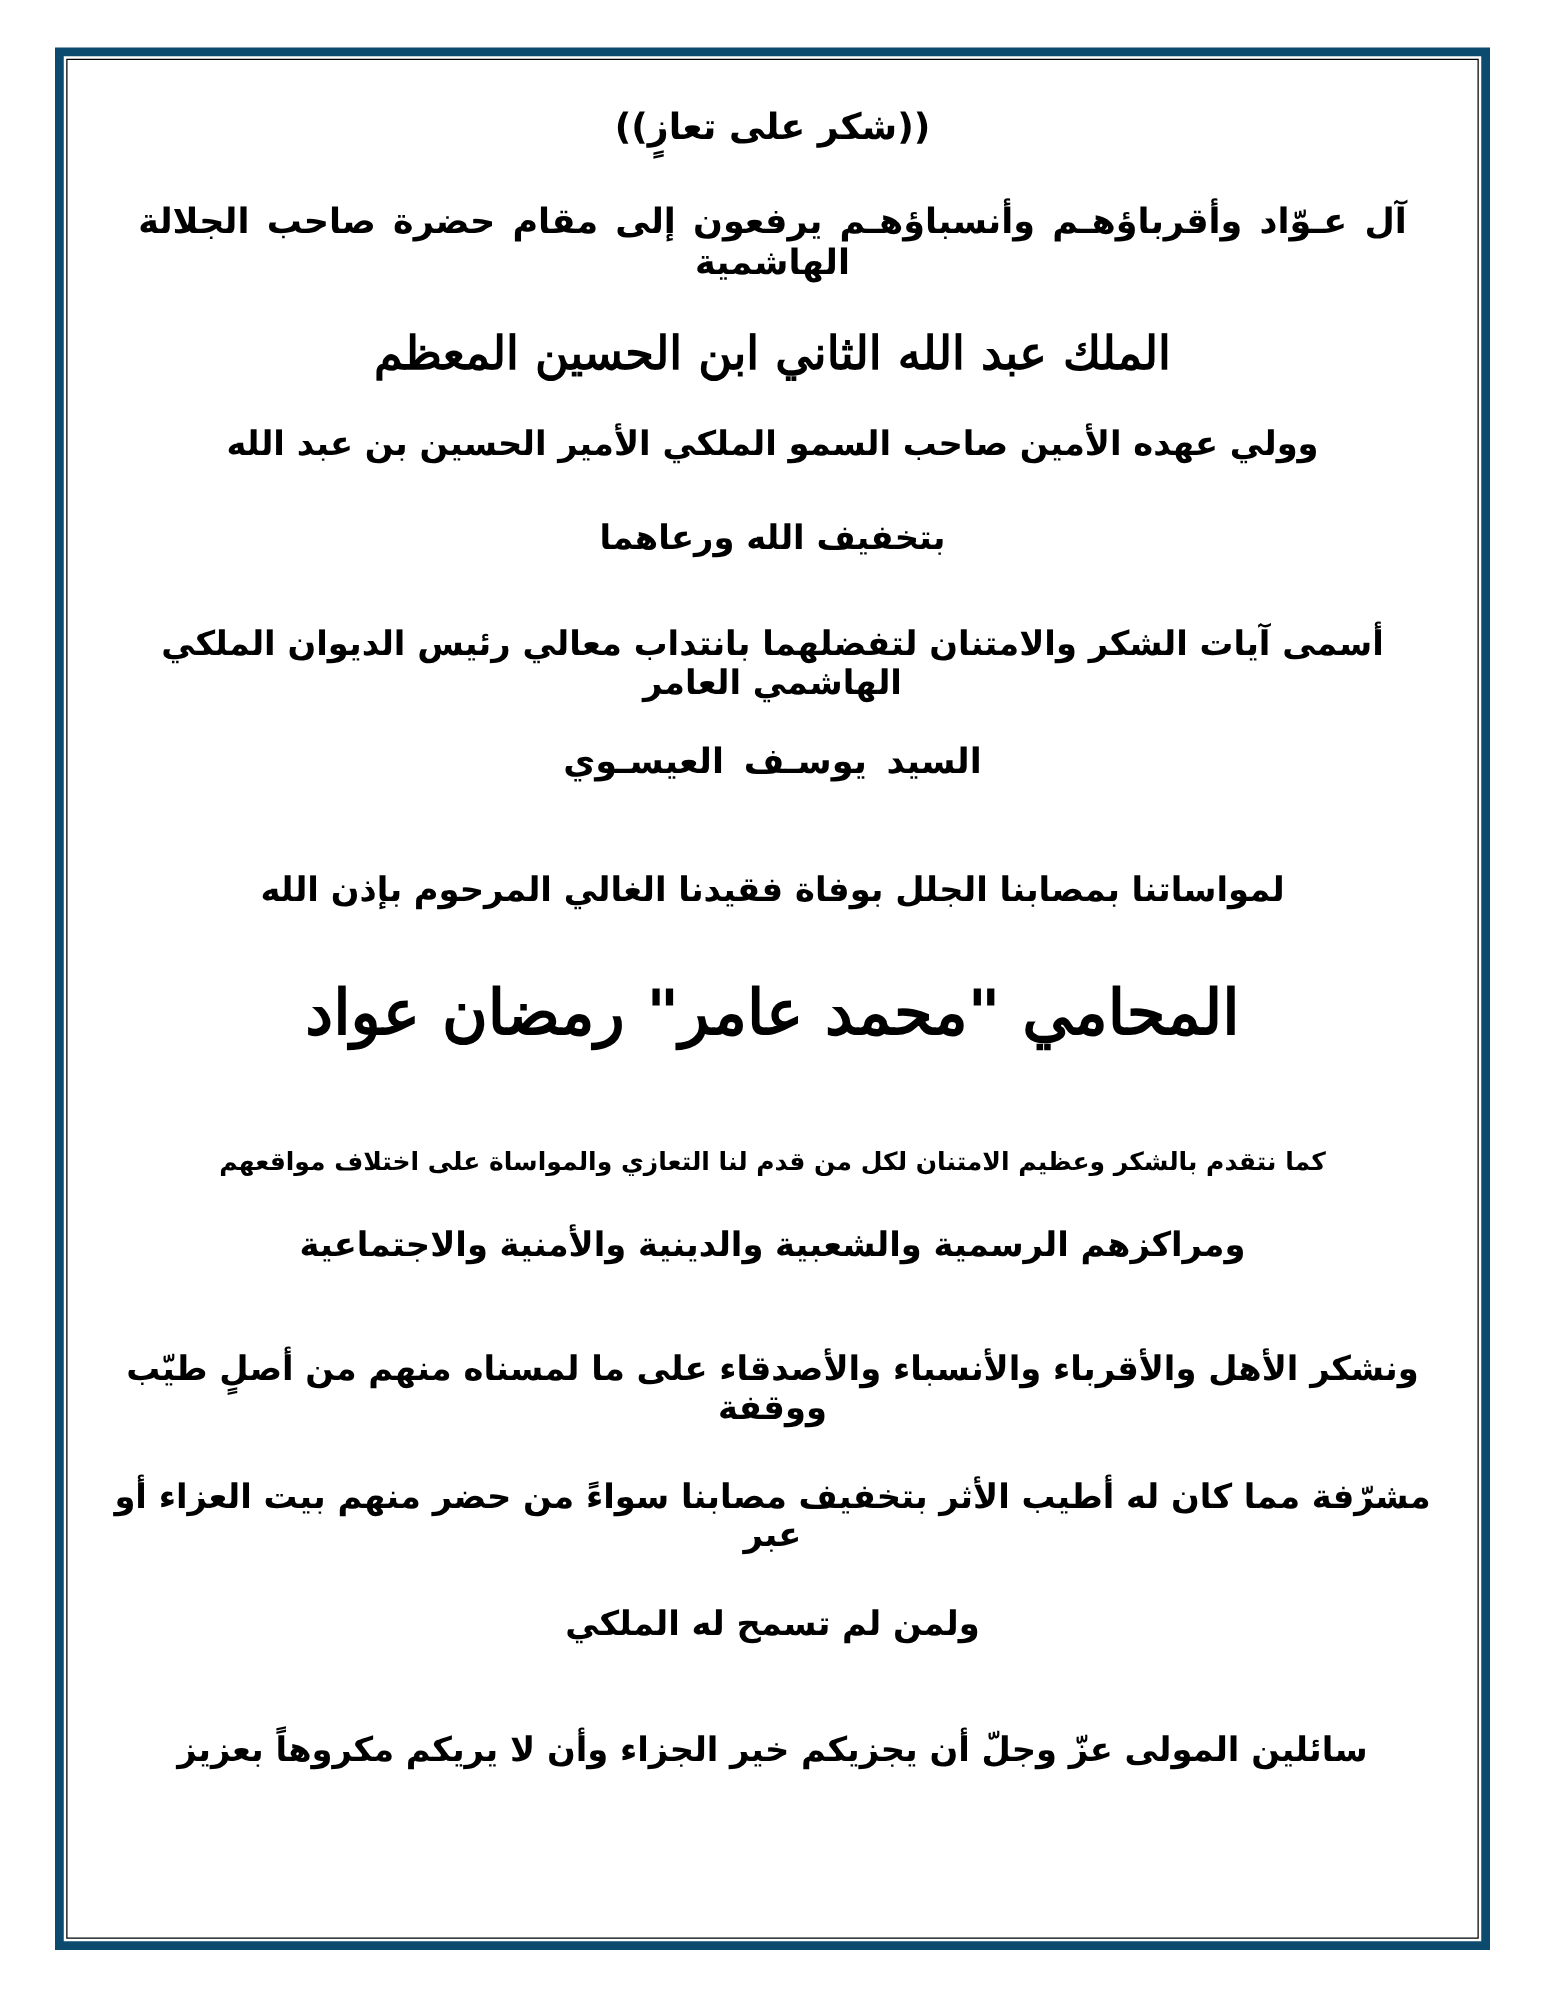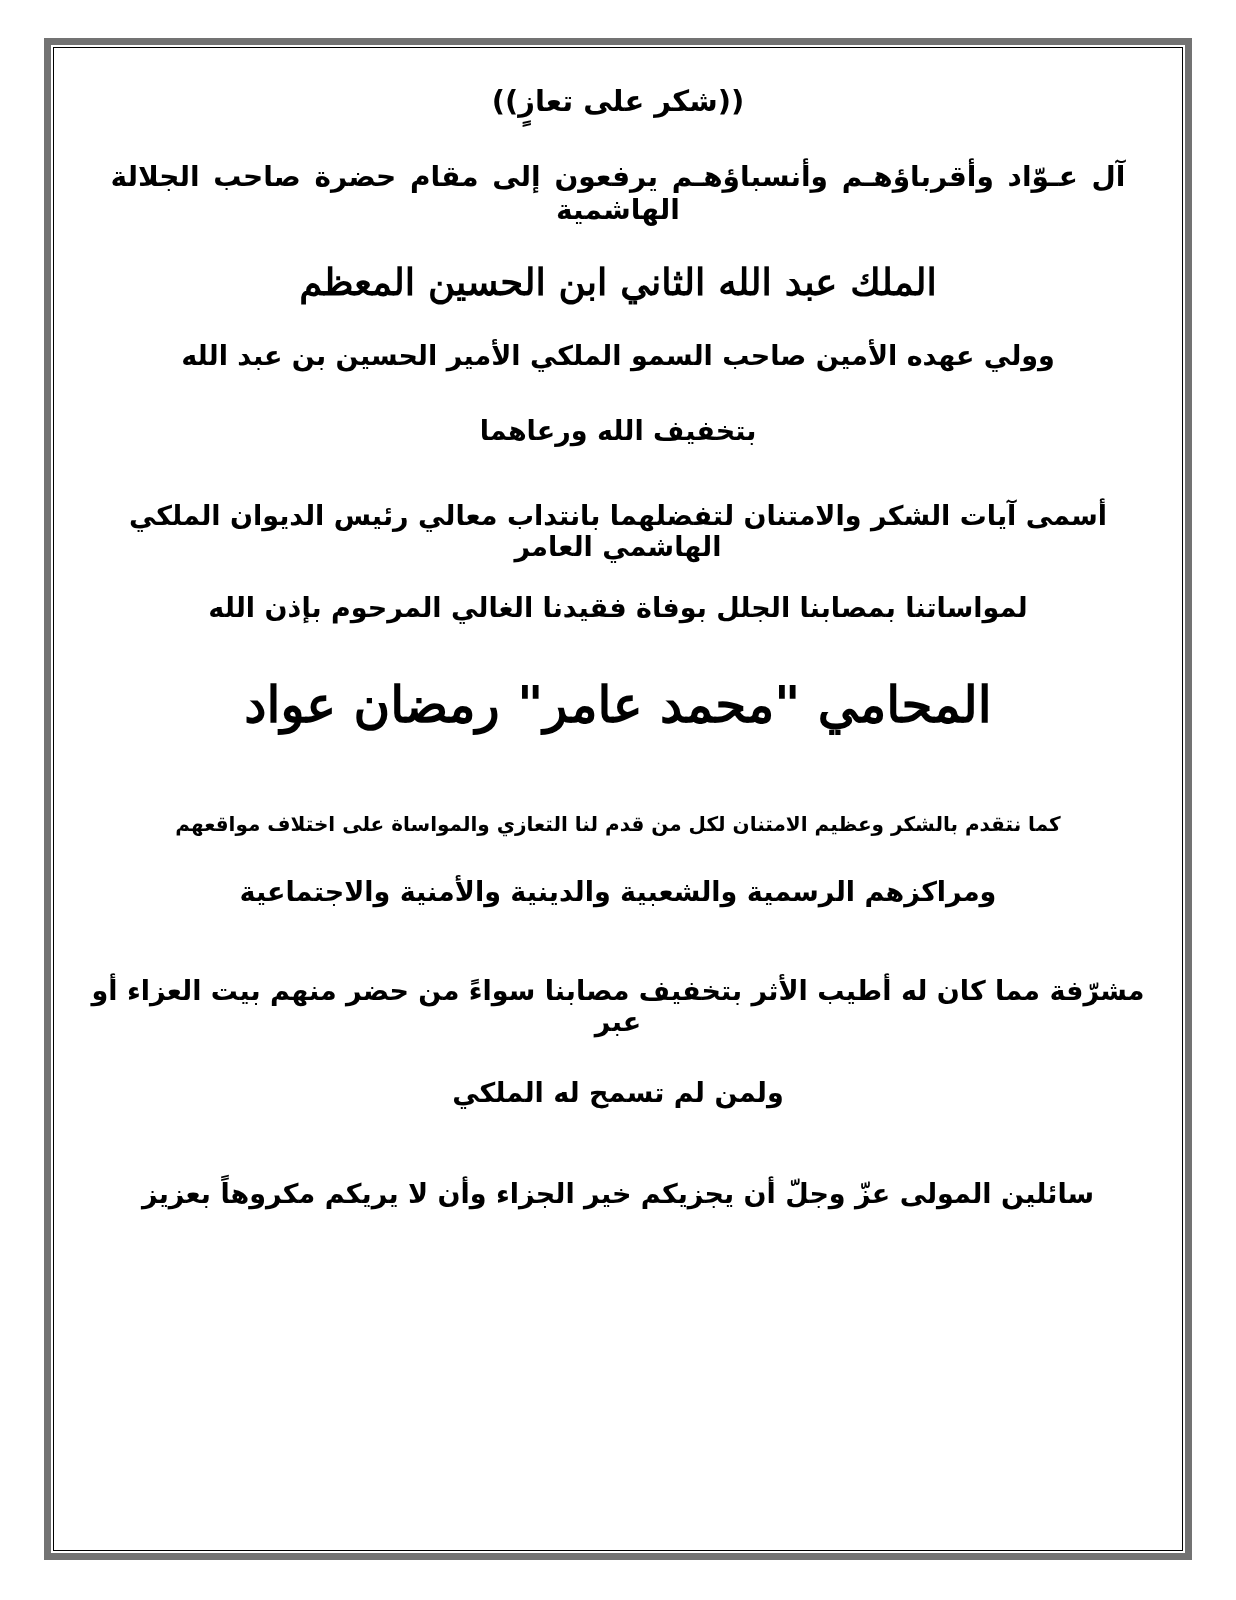--- a/index.html
+++ b/index.html
@@ -14,21 +14,21 @@
       background: #ffffff;
       margin: 0 auto;
       overflow: hidden;
     }
     .frame {
       position: absolute;
       top: 38px;
       right: 44px;
       left: 44px;
       bottom: 40px;
-      border: 7px solid #737373;
+      border: 7px solid #0c4a6e;
       background: #ffffff;
     }
     .frame-inner {
       position: absolute;
       top: 2px; right: 2px; left: 2px; bottom: 2px;
       border: 1px solid #000000;
       padding: 28px 36px 20px 36px;
       direction: rtl;
     }
     .doc {
@@ -117,29 +117,31 @@
         <div class="line intro">آل عـوّاد وأقرباؤهـم وأنسباؤهـم يرفعون إلى مقام حضرة صاحب الجلالة الهاشمية</div>
 
         <div class="line king">الملك عبد الله الثاني ابن الحسين المعظم</div>
 
         <div class="line crown-prince">وولي عهده الأمين صاحب السمو الملكي الأمير الحسين بن عبد الله</div>
 
         <div class="line blessing">بتخفيف الله ورعاهما</div>
 
         <div class="line gratitude">أسمى آيات الشكر والامتنان لتفضلهما بانتداب معالي رئيس الديوان الملكي الهاشمي العامر</div>
 
+        <div class="line envoy">السيد يوسـف العيسـوي</div>
 
         <div class="line condolence">لمواساتنا بمصابنا الجلل بوفاة فقيدنا الغالي المرحوم بإذن الله</div>
 
         <div class="line deceased">المحامي "محمد عامر" رمضان عواد</div>
 
         <div class="line thanks-1">كما نتقدم بالشكر وعظيم الامتنان لكل من قدم لنا التعازي والمواساة على اختلاف مواقعهم</div>
 
         <div class="line thanks-2">ومراكزهم الرسمية والشعبية والدينية والأمنية والاجتماعية</div>
 
+        <div class="line thanks-3">ونشكر الأهل والأقرباء والأنسباء والأصدقاء على ما لمسناه منهم من أصلٍ طيّب ووقفة</div>
 
         <div class="line thanks-4">مشرّفة مما كان له أطيب الأثر بتخفيف مصابنا سواءً من حضر منهم بيت العزاء أو عبر</div>
 
 
         <div class="line thanks-6">ولمن لم تسمح له الملكي</div>
 
         <div class="line closing">سائلين المولى عزّ وجلّ أن يجزيكم خير الجزاء وأن لا يريكم مكروهاً بعزيز</div>
 
       </div>
     </div>

